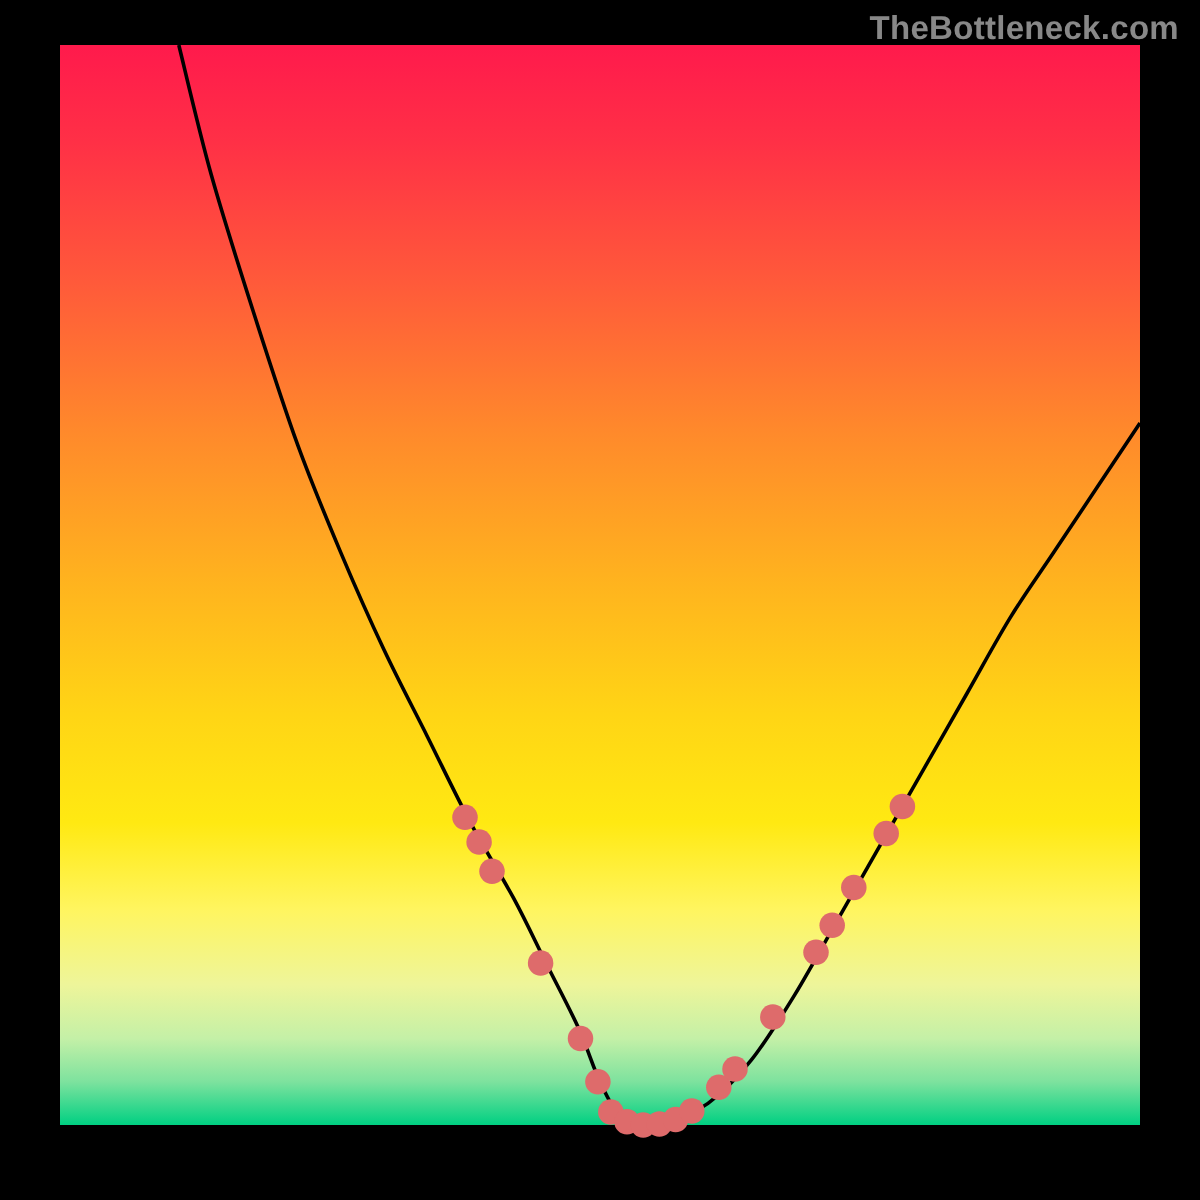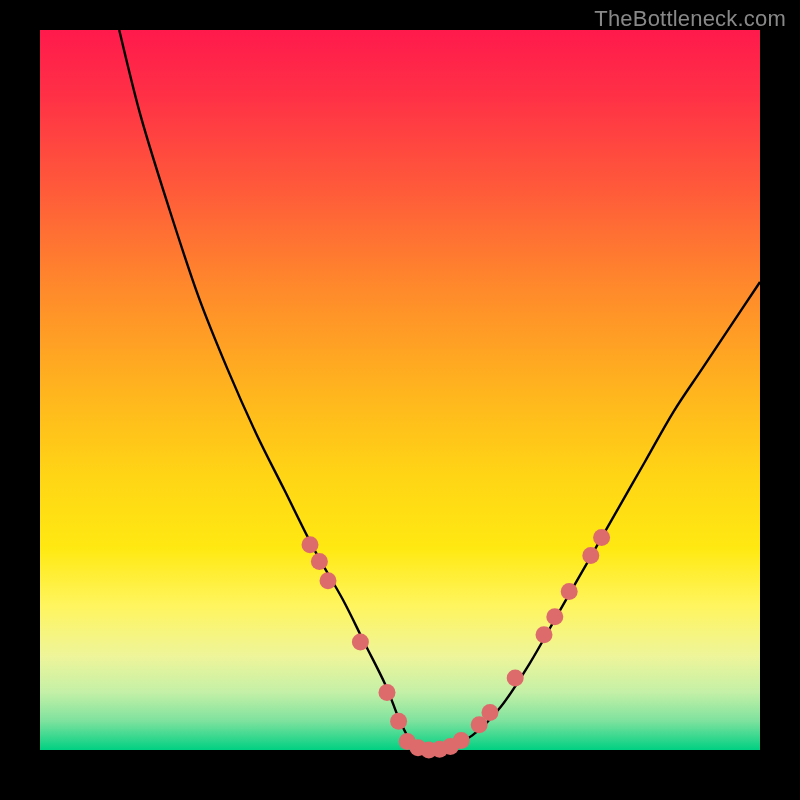--- a/index.html
+++ b/index.html
@@ -9,20 +9,21 @@
     height: 800px;
     overflow: hidden;
     background: #000;
     font-family: Arial, Helvetica, sans-serif;
   }
   .container {
     position: relative;
     width: 800px;
     height: 800px;
     background: #000;
+    font-weight: bold;
   }
   .plot-area {
     position: absolute;
     left: 40px;
     top: 30px;
     width: 720px;
     height: 720px;
     background: linear-gradient(to bottom,
       #ff1a4c 0%,
       #ff3046 9%,

